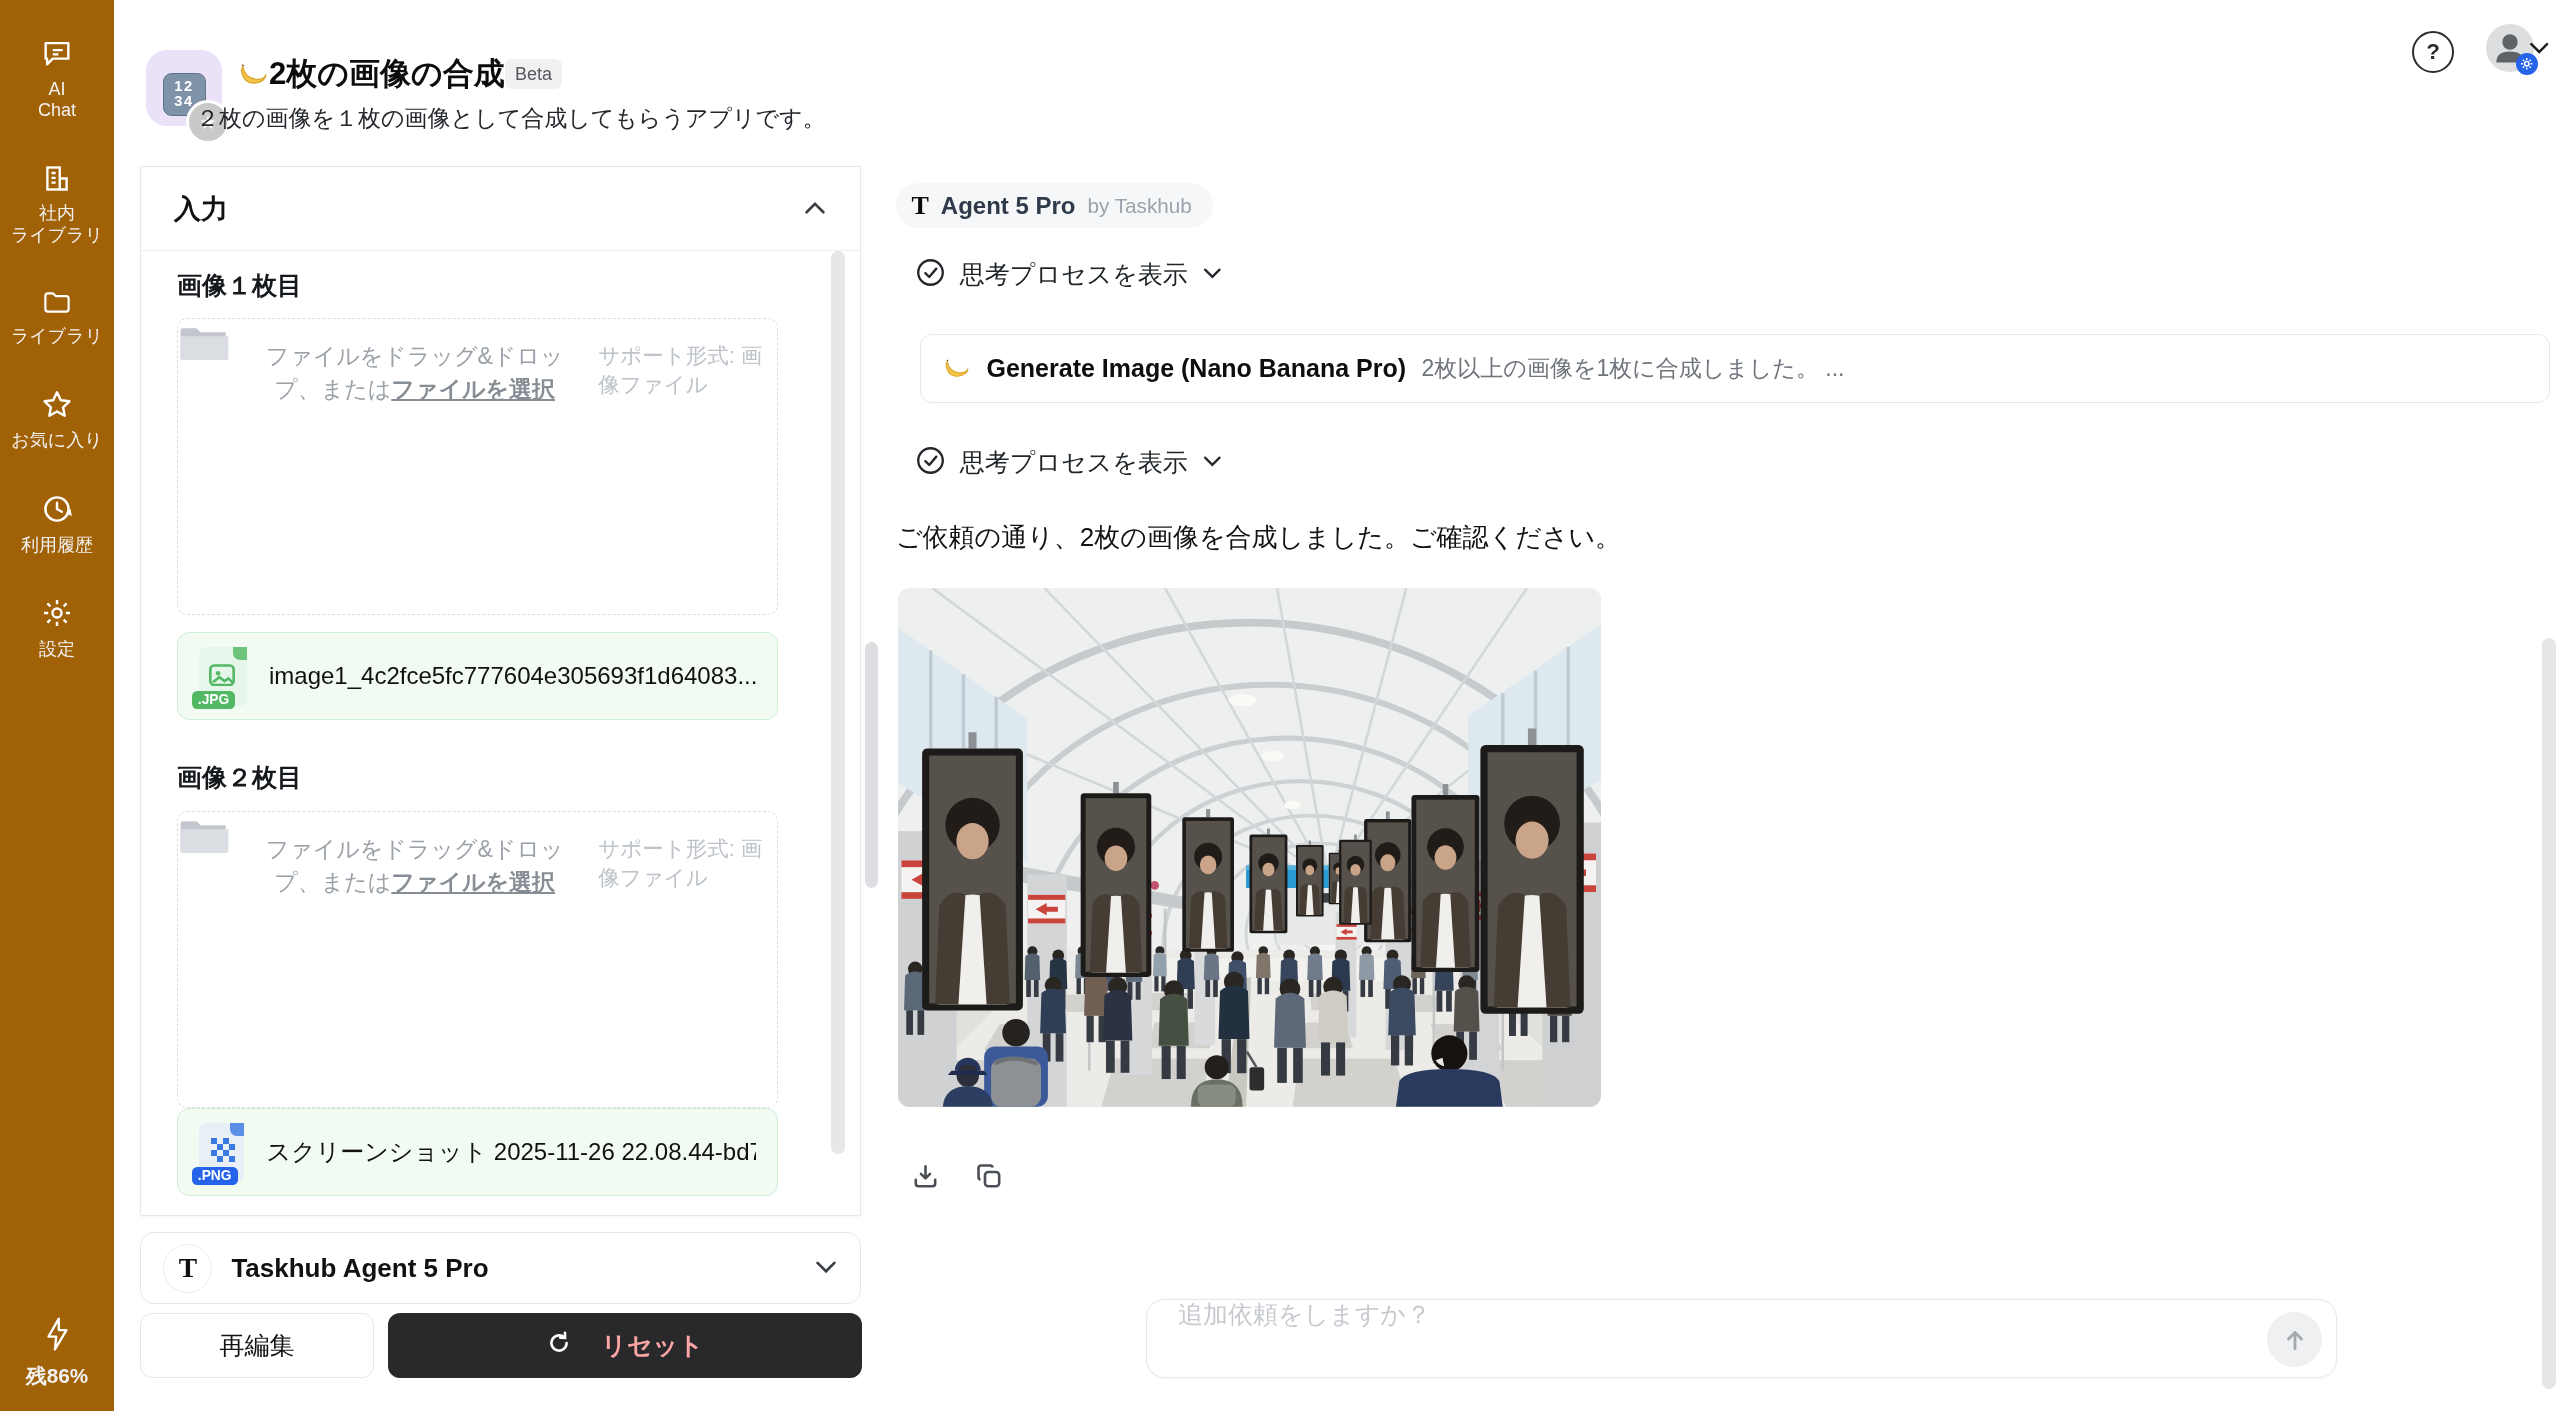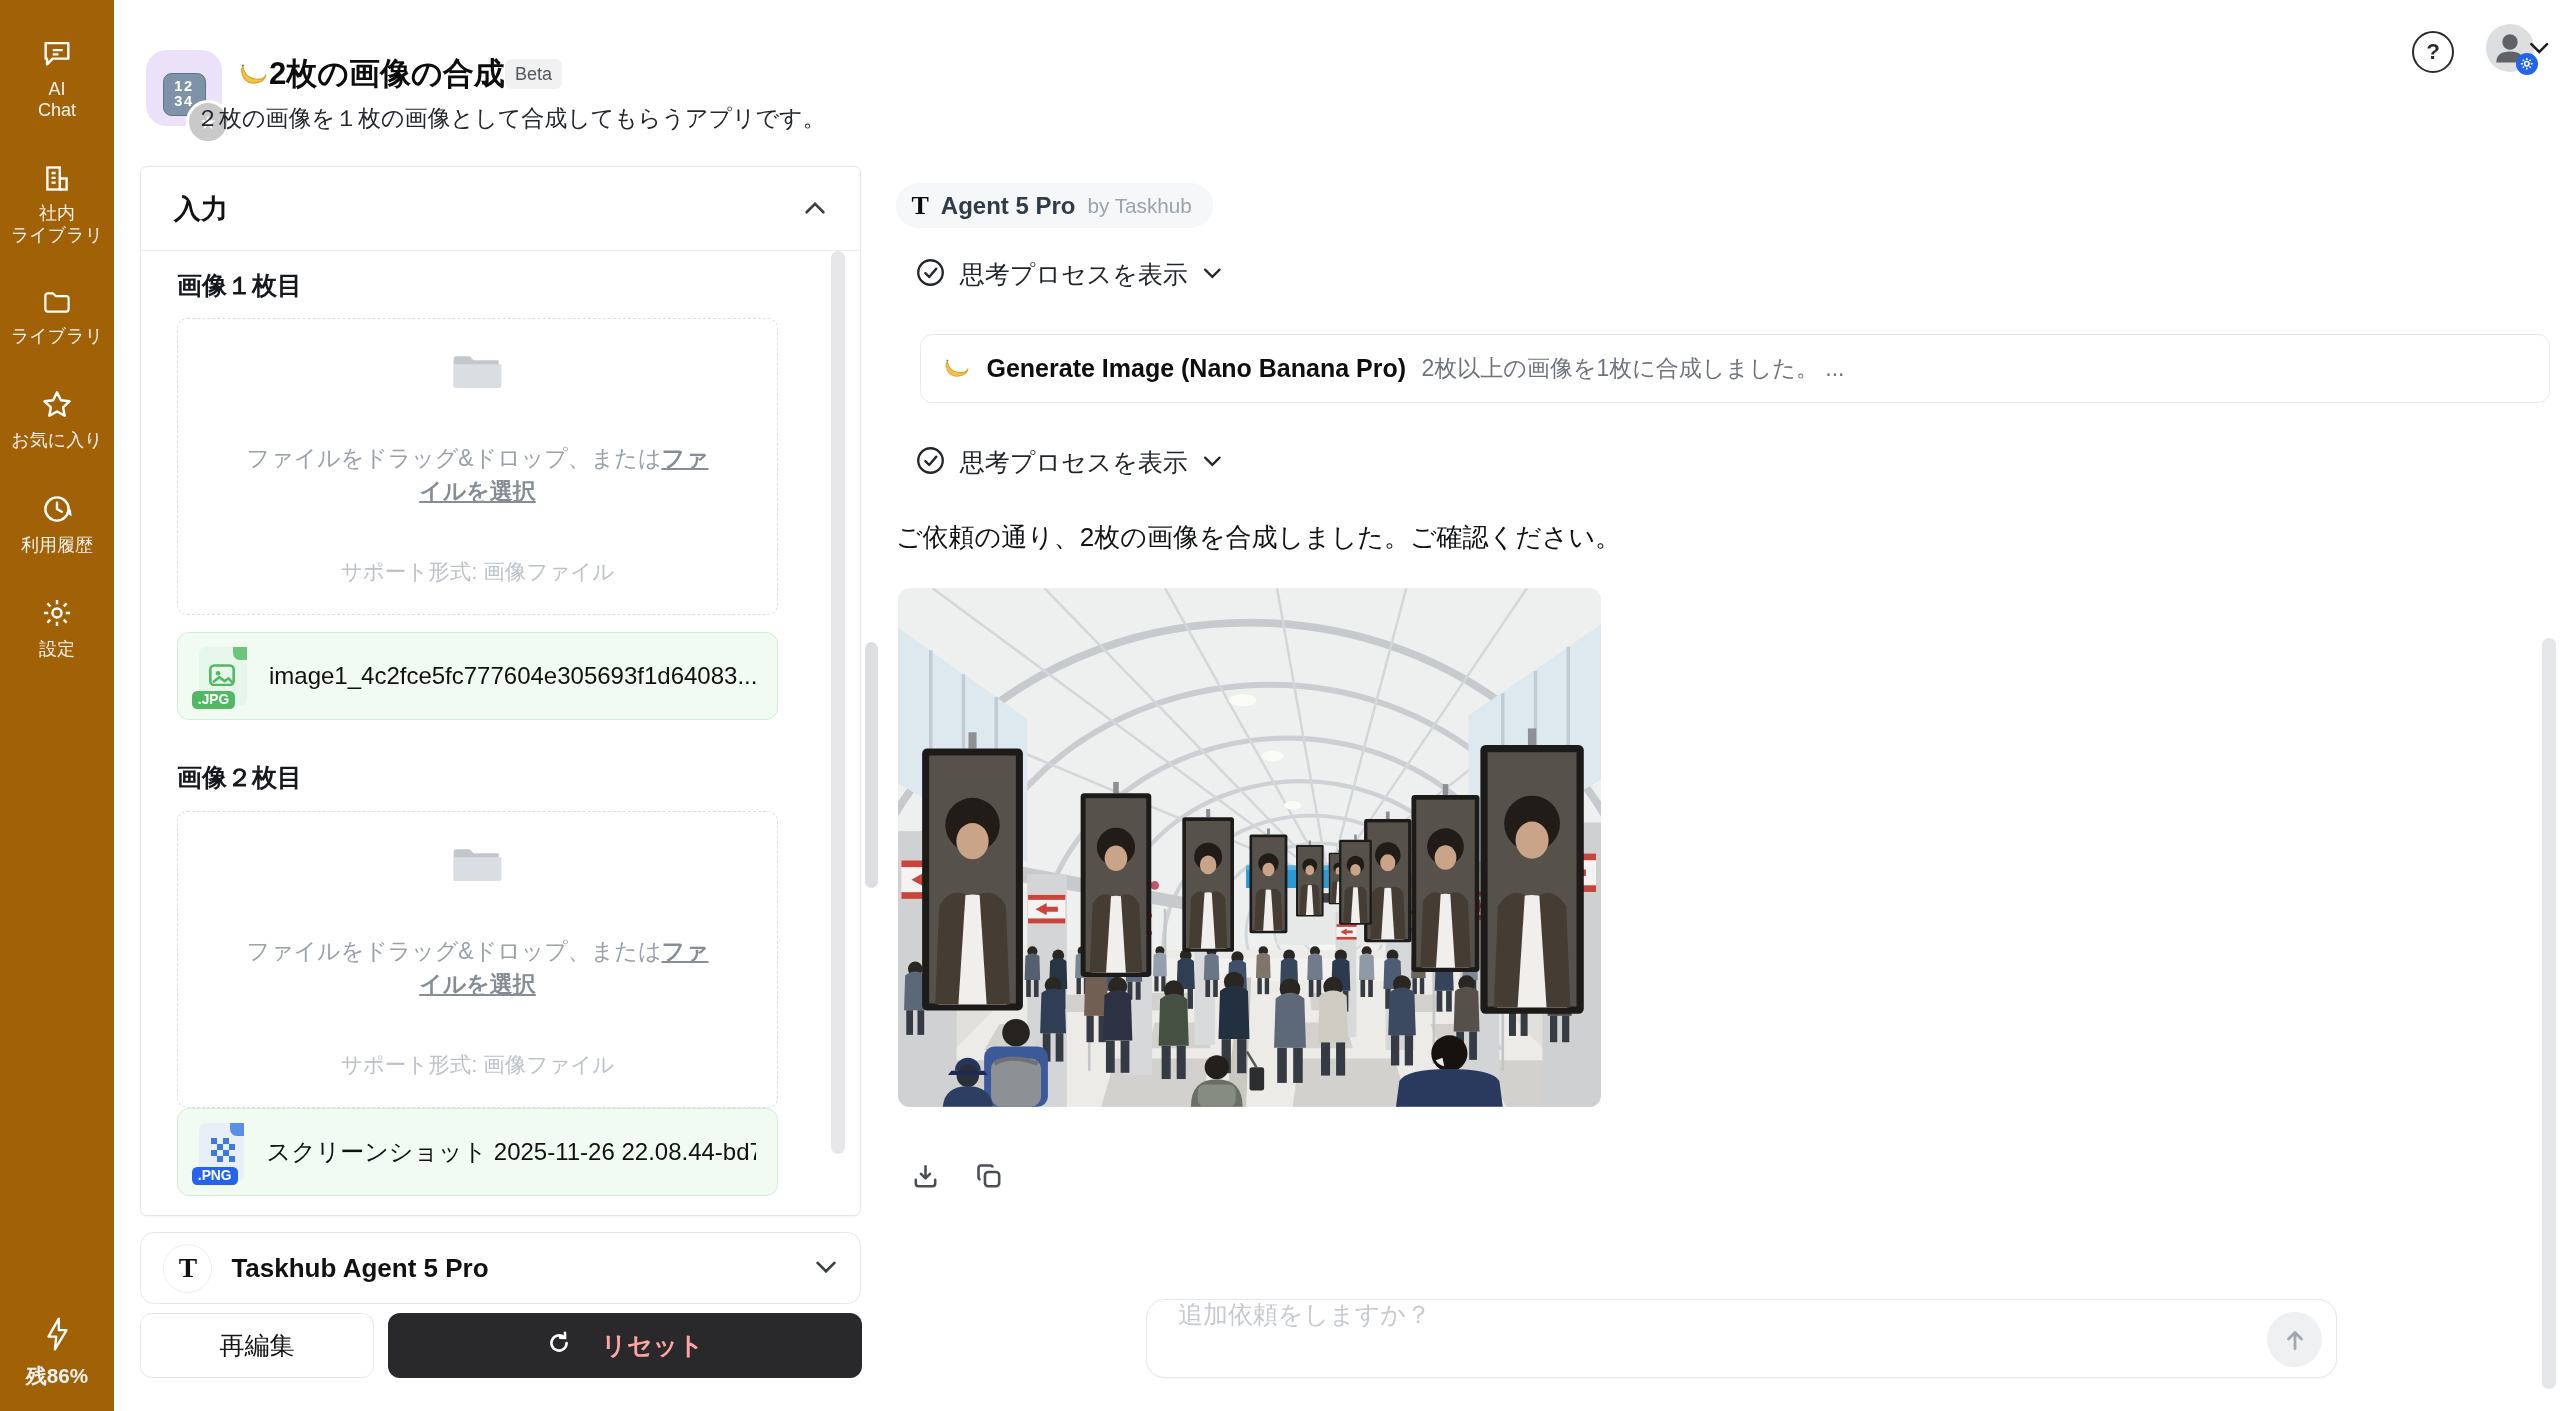--- a/index.html
+++ b/index.html
@@ -20,27 +20,27 @@
           display:flex;flex-direction:column;align-items:center;justify-content:center;color:#fff;
           font-weight:bold;font-size:14.6px;line-height:1.05;letter-spacing:1.7px;margin-top:12px;}
   .star-badge{position:absolute;left:186px;top:100px;width:38px;height:38px;border-radius:50%;background:#c9c9c9;
               border:3.4px solid #fff;display:flex;align-items:center;justify-content:center;color:#fff;font-size:19px;}
   .title-row{position:absolute;left:238px;top:53px;display:flex;align-items:center;gap:0;}
   .page-title{font-size:31px;font-weight:bold;color:#0c0c0c;}
   .beta{background:#f1f1f2;color:#55585e;font-size:18px;border-radius:6.9px;padding:4.3px 10.3px;}
   .subtitle{position:absolute;left:196px;top:103px;font-size:23px;color:#23262b;}
   
   .panel{position:absolute;left:140px;top:166px;width:721px;height:1050px;background:#fff;border:0.9px solid #e7e7e9;
-         border-radius:7px;box-shadow:0 0.9px 2.6px rgba(0,0,0,.05);box-sizing:border-box;}
+         border-radius:2px;box-shadow:0 0.9px 2.6px rgba(0,0,0,.05);box-sizing:border-box;}
   .panel-head{height:83px;border-bottom:0.9px solid #ededee;display:flex;align-items:center;justify-content:space-between;
               padding:0 33px;}
   .panel-title{font-size:27px;font-weight:bold;}
   .sec-label{font-size:25px;font-weight:bold;color:#15181c;}
   .dropzone{position:absolute;left:36px;width:601px;height:297px;border:1.7px dashed #dcdcde;border-radius:10.3px;
-            display:flex;flex-direction:column;align-items:center;justify-content:center;cursor:pointer;box-sizing:border-box;gap:26px;}
+            display:flex;flex-direction:row;align-items:flex-start;justify-content:center;cursor:pointer;box-sizing:border-box;gap:26px;}
   .drop-text{font-size:23px;color:#9aa1a8;text-align:center;line-height:1.45;width:482px;}
   .drop-link{color:#878d95;font-weight:bold;text-decoration:underline;cursor:pointer;}
   .drop-support{font-size:21.5px;color:#bcc2c8;margin-top:22.4px;}
   .chip{position:absolute;left:36px;width:601px;height:88px;border-radius:12px;display:flex;align-items:center;
         padding:0 20.7px;box-sizing:border-box;background:#f1fbf2;border:1.7px solid #cfeed6;cursor:pointer;}
   .chip-name{font-size:24px;color:#111;margin-left:22.4px;white-space:nowrap;overflow:hidden;}
   .doc{position:relative;width:48px;height:59px;border-radius:6.9px;}
   .doc .fold{position:absolute;right:0;top:0;width:13.8px;height:13.8px;}
   .doc .badge{position:absolute;left:-6.9px;bottom:-3.4px;color:#fff;font-size:13.8px;font-weight:bold;border-radius:5.2px;padding:1.7px 6px;}
   .scroll-thumb{position:absolute;background:#e7e7ea;border-radius:6.9px;}

